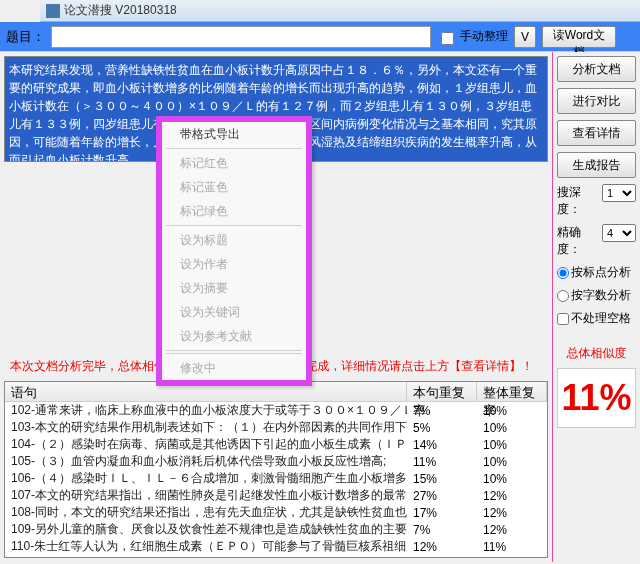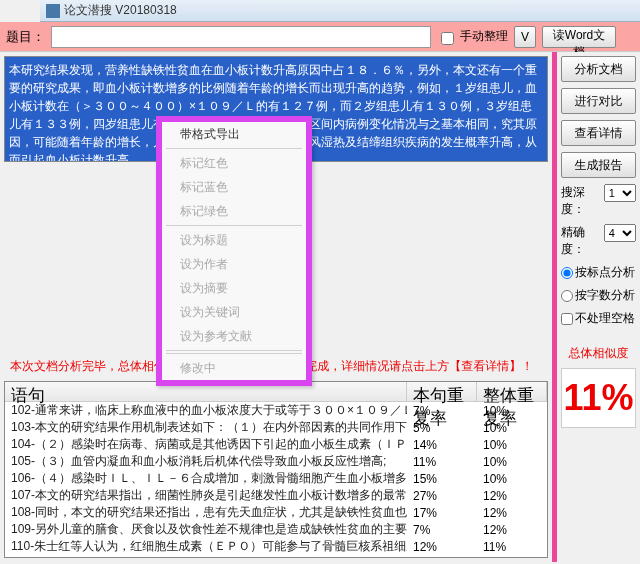--- a/index.html
+++ b/index.html
@@ -1,46 +1,46 @@
 <!DOCTYPE html>
 <html><head>
 <meta charset="utf-8">
 <style>
 * { margin: 0; padding: 0; box-sizing: border-box; font-family: "Microsoft YaHei", SimSun, sans-serif; }
 body { width: 640px; height: 564px; background: #f0f0f0; overflow: hidden; font-size: 12px; }
 .titlebar { background: linear-gradient(#e8f0f8, #d0e0f0); height: 22px; display: flex; align-items: center; padding: 0 6px; border-bottom: 1px solid #a0b0c0; margin-left: 40px; }
 .title-icon { width: 14px; height: 14px; background: #4878a8; margin-right: 4px; }
 .title-text { font-size: 12px; color: #333; }
-.topbar { height: 30px; display: flex; align-items: center; padding: 4px 6px; gap: 6px; background: #fca5a5; border-bottom: 1px solid #ccc; }
+.topbar { height: 30px; display: flex; align-items: center; padding: 4px 6px; gap: 6px; background: #3b82f6; border-bottom: 1px solid #ccc; }
 .topbar-label { font-size: 13px; }
 .topbar-input { flex: 0 0 380px; height: 22px; border: 1px solid #999; background: #fff; padding: 0 4px; }
 .checkbox-wrap { display: flex; align-items: flex-end; gap: 6px; margin-left: 4px; }
 .checkbox-wrap input { width: 13px; height: 13px; }
 .small-btn { height: 22px; padding: 0 6px; background: linear-gradient(#fff,#e0e0e0); border: 1px solid #888; cursor: pointer; font-size: 12px; border-radius: 2px; }
 .btn-read { flex: 0 0 74px; }
 .main-wrap { display: flex; height: 510px; }
 .left-col { flex: 1; display: flex; flex-direction: column; min-width: 0; }
-.right-col { width: 88px; padding: 4px; display: flex; flex-direction: column; gap: 6px; border-left: 5px solid #ec4899; background: #f0f0f0; }
+.right-col { width: 88px; padding: 4px; display: flex; flex-direction: column; gap: 6px; border-left: 1px solid #ec4899; background: #f0f0f0; }
 .side-btn { height: 26px; background: linear-gradient(#fff,#e0e0e0); border: 1px solid #888; cursor: pointer; font-size: 12px; border-radius: 2px; }
 .param-row { display: flex; align-items: flex-start; justify-content: space-between; font-size: 12px; }
 .param-row select { width: 36px; height: 18px; font-size: 11px; }
 .radio-row { display: flex; align-items: center; gap: 2px; font-size: 12px; }
 .radio-row input { width: 12px; height: 12px; }
 .overall-label { color: #e00; text-align: center; font-size: 12px; margin-top: 12px; }
 .overall-value { color: #e00; font-size: 36px; font-weight: bold; text-align: center; border: 1px solid #ccc; background: #fff; padding: 8px 0; }
 .highlight-box { margin: 4px; border: 1px solid #888; background: #fff; height: 106px; overflow: hidden; position: relative; }
 .highlight-text { background: #2860c8; color: #fff; padding: 4px; font-size: 12px; line-height: 1.5; }
 .context-menu { position: absolute; left: 156px; top: 116px; width: 156px; background: #f8f8f8; border: 6px solid #d946ef; box-shadow: 2px 2px 4px rgba(0,0,0,0.2); z-index: 10; }
 .menu-item { height: 24px; display: flex; align-items: center; padding: 0 18px; color: #aaa; font-size: 12px; }
 .menu-item.enabled { color: #333; }
 .menu-sep { height: 1px; background: #d0d0d0; margin: 2px 4px; }
 .status-line { color: #e00; font-size: 12px; padding: 6px 10px; }
 .table-wrap { flex: 1; background: #fff; border: 1px solid #888; margin: 0 4px 4px 4px; overflow: hidden; display: flex; flex-direction: column; }
 .table-head { display: flex; background: linear-gradient(#f8f8f8,#e8e8e8); border-bottom: 1px solid #ccc; height: 20px; }
-.th { padding: 2px 6px; border-right: 1px solid #ccc; font-size: 17px; }
+.th { padding: 2px 6px; border-right: 1px solid #ccc; font-size: 13px; }
 .th-sent { flex: 1; }
 .th-rate { width: 70px; }
 .table-body { flex: 1; overflow: hidden; }
 .tr { display: flex; height: 17px; align-items: center; }
 .td-sent { flex: 1; padding: 0 6px; white-space: nowrap; overflow: hidden; font-size: 12px; color: #222; }
 .td-rate { width: 70px; padding: 0 6px; font-size: 12px; }
 .blank-area { height: 186px; }
 </style>
 </head>
 <body>

